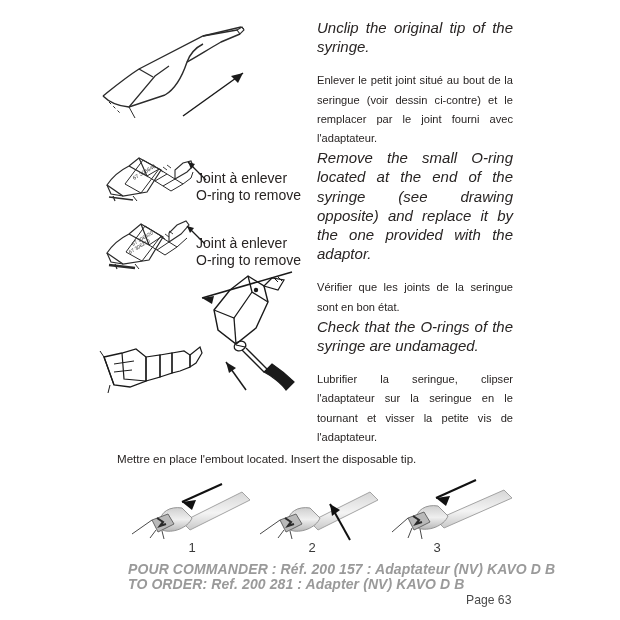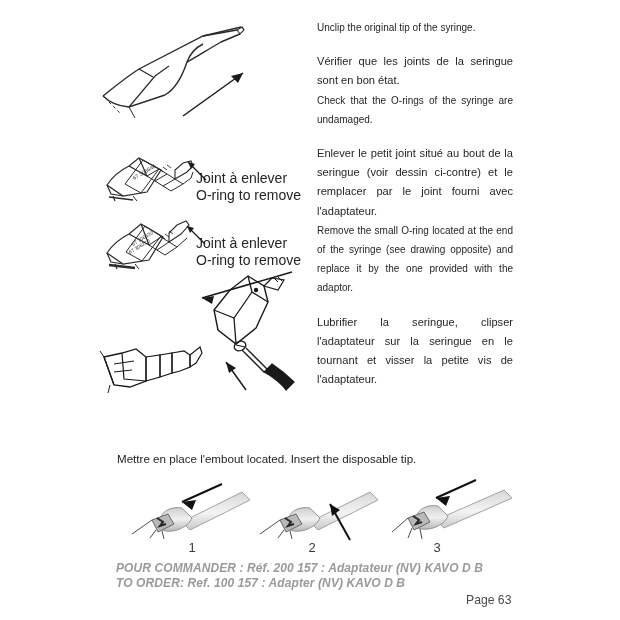--- a/index.html
+++ b/index.html
@@ -32,23 +32,24 @@
   .para { margin-bottom: 15px; }
   .para:last-child { margin-bottom: 3px; }
   .fr {
     font-size: 11.1px;
     line-height: 19.2px;
     text-align: justify;
     color: #282423;
     font-weight: 400;
   }
   .en {
-    font-size: 10px;
+    font-size: 15px;
     line-height: 19.2px;
     text-align: justify;
+    font-style: italic;
     color: #282423;
   }
 
   
   .draw {
     position: absolute;
   }
 
   
   .callout {
@@ -71,24 +72,24 @@
   .step-num {
     position: absolute;
     font-size: 13px;
     color: #3a3a3a;
     font-weight: 400;
     text-align: center;
     width: 20px;
   }
   .order-line {
     position: absolute;
-    left: 116px;
+    left: 128px;
     font-style: italic;
     font-weight: bold;
-    font-size: 12px;
+    font-size: 14px;
     color: #9a9a9a;
     letter-spacing: 0.1px;
     white-space: nowrap;
   }
   .page-num {
     position: absolute;
     left: 466px;
     top: 593px;
     font-size: 12.2px;
     color: #4a4a4a;
@@ -232,26 +233,26 @@
       <path d="M90 10 L 100 2 L 102 8 L 96 18 L 90 22 Z" stroke-width="1.2"></path>
       <path d="M4 12 L 0 6 M10 40 L 8 48" stroke-width="1"></path>
     </svg>
   </div>
 
   <div class="text-col">
     <div class="para">
       <div class="en">Unclip the original tip of the syringe.</div>
     </div>
     <div class="para">
+      <div class="fr">Enlever le petit joint situé au bout de la seringue (voir dessin ci-contre) et le remplacer par le joint fourni avec l'adaptateur.</div>
+      <div class="en">Remove the small O-ring located at the end of the syringe (see drawing opposite) and replace it by the one provided with the adaptor.</div>
+    </div>
+    <div class="para">
       <div class="fr">Vérifier que les joints de la seringue sont en bon état.</div>
       <div class="en">Check that the O-rings of the syringe are undamaged.</div>
-    </div>
-    <div class="para">
-      <div class="fr">Enlever le petit joint situé au bout de la seringue (voir dessin ci-contre) et le remplacer par le joint fourni avec l'adaptateur.</div>
-      <div class="en">Remove the small O-ring located at the end of the syringe (see drawing opposite) and replace it by the one provided with the adaptor.</div>
     </div>
     <div class="para">
       <div class="fr">Lubrifier la seringue, clipser l'adaptateur sur la seringue en le tournant et visser la petite vis de l'adaptateur.</div>
     </div>
   </div>
 
   <div class="bottom-title">Mettre en place l'embout located. Insert the disposable tip.</div>
 
   <div class="draw" style="left:130px; top:478px; width:125px; height:62px;">
     <svg width="125" height="62" viewBox="0 0 125 62" fill="none">
@@ -333,17 +334,17 @@
       <path d="M16 40 L 0 54 M20 50 L 16 60 M28 51 L 30 61" stroke="#4a4a4a" stroke-width="1"></path>
       <g>
         <path d="M84 2 L 44 20" stroke="#111" stroke-width="2"></path>
         <path d="M44 20 L 58 18 L 54 28 Z" fill="#111"></path>
       </g>
     </svg>
   </div>
   <div class="step-num" style="left:427px; top:540px;">3</div>
 
   <div class="order-line" style="top:561px;">POUR COMMANDER : Réf. 200 157 : Adaptateur (NV) KAVO D B</div>
-  <div class="order-line" style="top:576px;">TO ORDER: Ref. 100 157 : Adapter (NV) KAVO D B</div>
+  <div class="order-line" style="top:576px;">TO ORDER: Ref. 200 281 : Adapter (NV) KAVO D B</div>
 
   <div class="page-num">Page 63</div>
 
 </div>
 
 </body></html>

